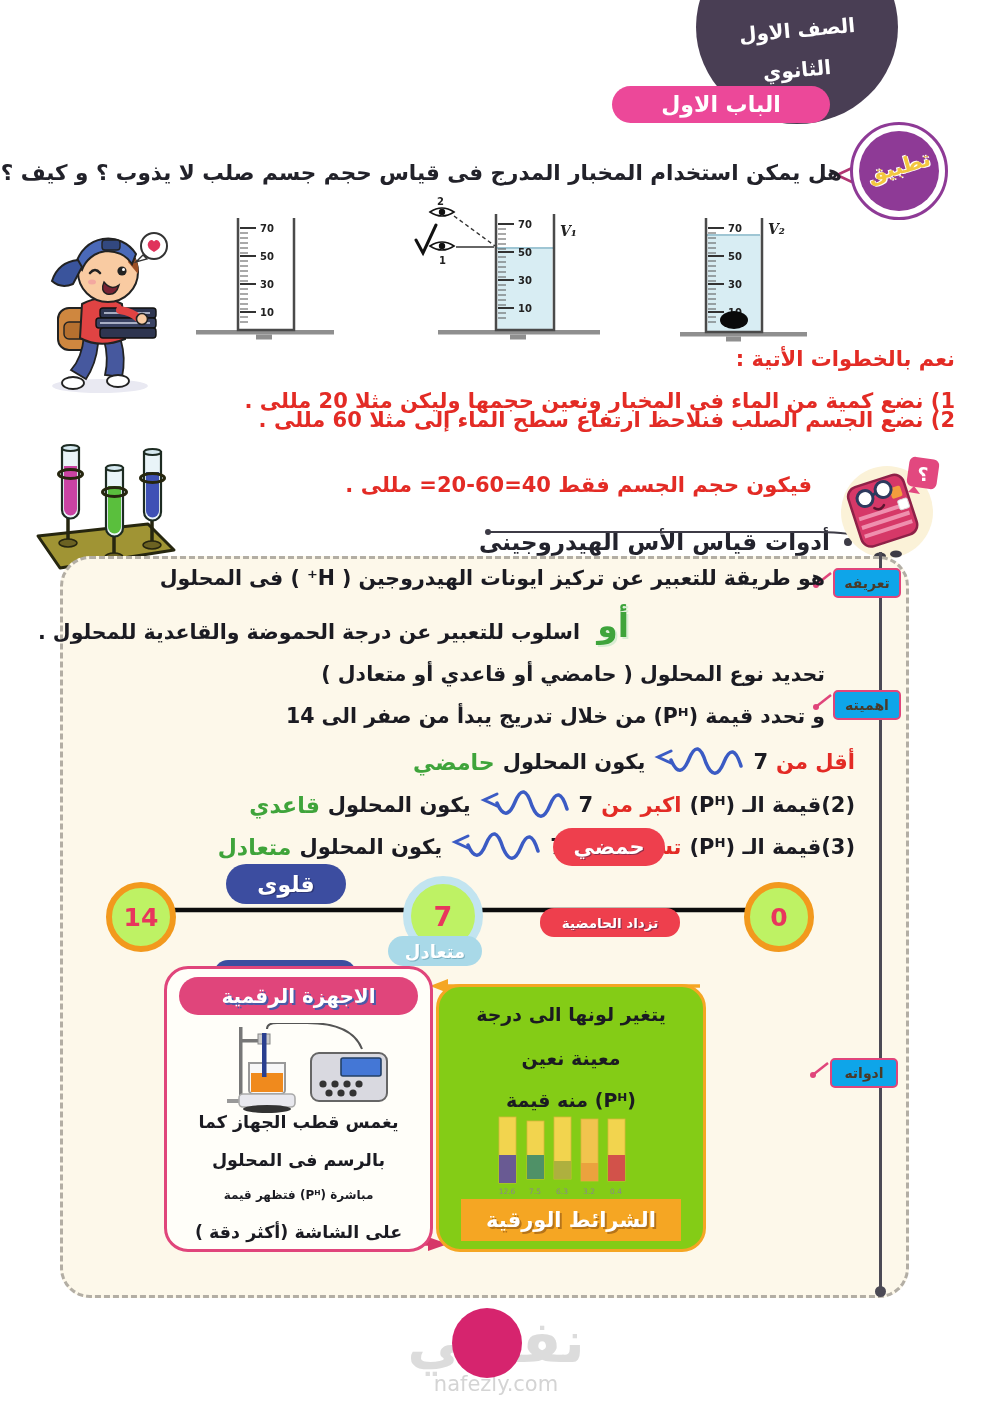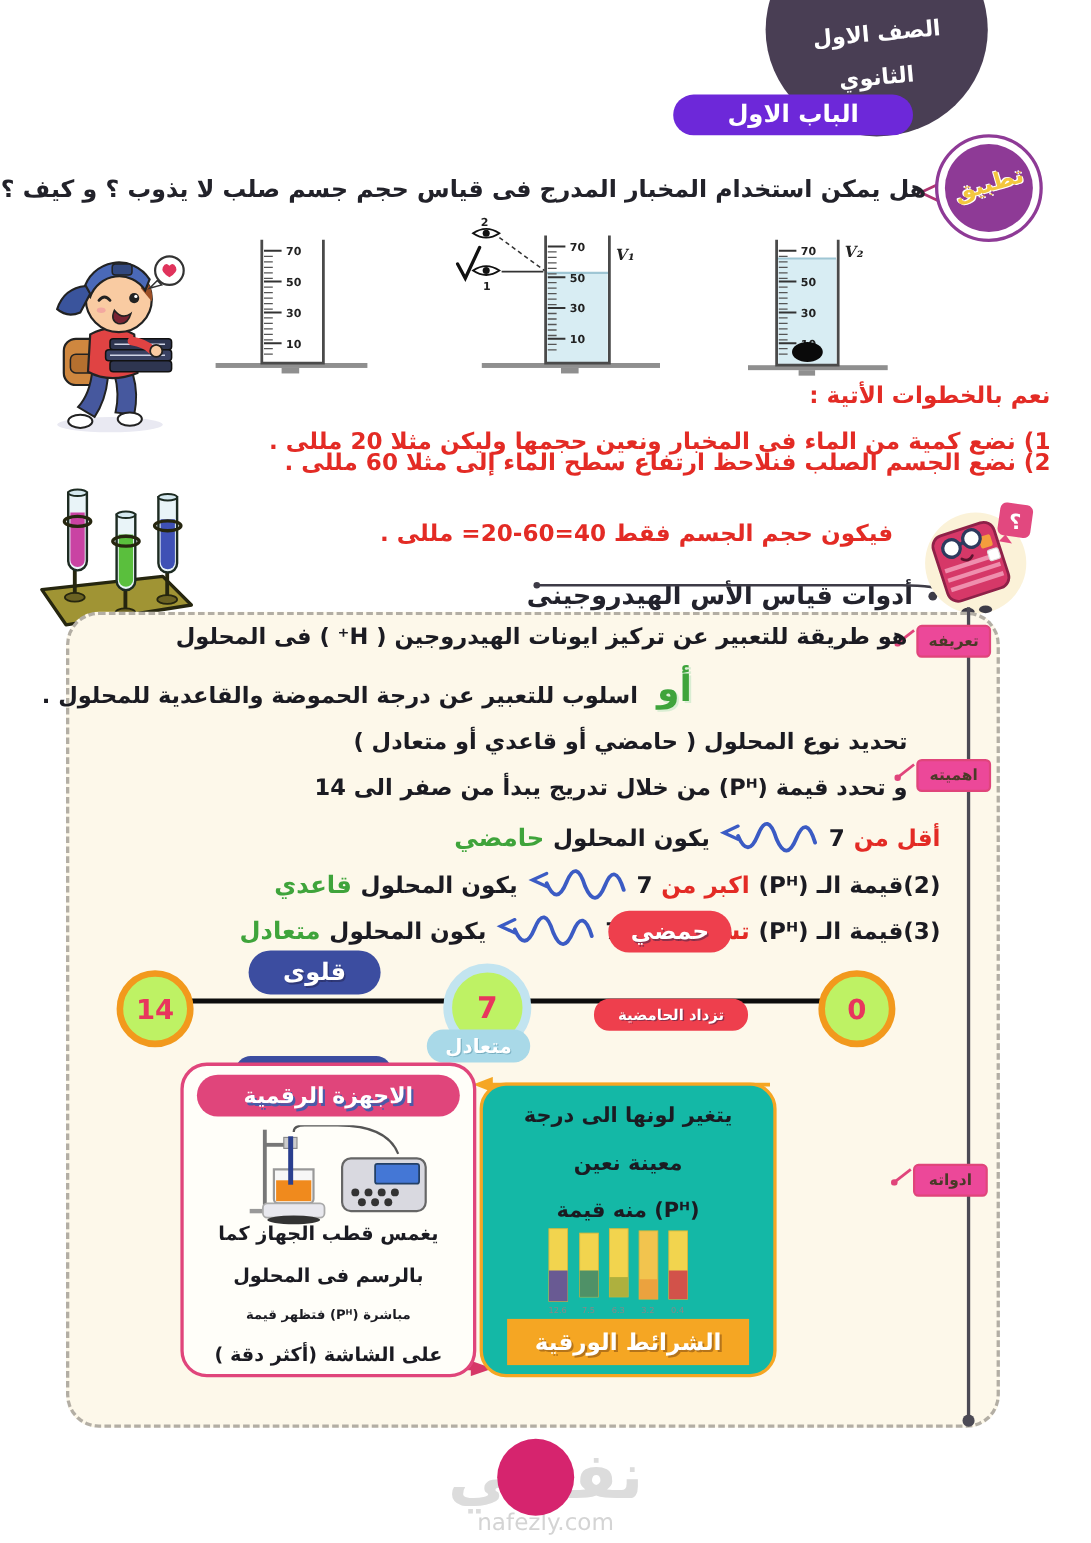--- a/index.html
+++ b/index.html
@@ -5,55 +5,55 @@
   html,body{margin:0;padding:0;background:#fff;}
   #page{position:relative;width:992px;height:1403px;background:#ffffff;overflow:hidden;
         font-family:"DejaVu Sans",sans-serif;}
   .abs{position:absolute;}
   .rtl{direction:rtl;}
   .nw{white-space:nowrap;}
   .center{display:flex;align-items:center;justify-content:center;}
   
   .grade-blob{left:696px;top:-70px;width:202px;height:194px;border-radius:50%;background:#493e54;z-index:1;}
   .grade-line{position:absolute;width:100%;text-align:center;color:#fff;font-weight:bold;font-size:20px;transform:rotate(-5deg);}
-  .chapter-pill{left:612px;top:86px;width:218px;height:37px;border-radius:19px;background:#6d28d9;
+  .chapter-pill{left:612px;top:86px;width:218px;height:37px;border-radius:19px;background:#ec4899;
                 color:#fff;font-weight:bold;font-size:22px;z-index:2;}
   .apply-outer{left:850px;top:122px;width:92px;height:92px;border:3px solid #8e3a96;border-radius:50%;background:#fff;z-index:2;}
   .apply-inner{position:absolute;left:6px;top:6px;right:6px;bottom:6px;border-radius:50%;background:#8e3a96;}
   .apply-txt{position:absolute;width:100%;top:30px;text-align:center;color:#f3c73f;font-weight:bold;font-size:21px;
              transform:rotate(-16deg);text-shadow:1px 1px 0 #fff,-1px -1px 0 #fff;}
   
   .question{right:150px;top:160px;font-size:21.5px;font-weight:bold;color:#22222a;}
   .red-line{color:#e32b25;font-weight:bold;font-size:21px;}
   
   .sec-title{right:162px;top:529px;font-size:23px;font-weight:bold;color:#23232d;}
   
   .main-box{left:60px;top:556px;width:843px;height:736px;border:3px dashed #b3aea4;border-radius:30px;background:#fdf8ea;}
   .vline{left:879px;top:552px;width:3px;height:740px;background:#4c4a55;z-index:1;}
   .vdot{width:11px;height:11px;border-radius:50%;background:#4c4a55;z-index:2;}
-  .side-badge{width:64px;height:26px;background:#ec4899;border:2.5px solid #e0457b;border-radius:5px;
+  .side-badge{width:64px;height:26px;background:#0ea5e9;border:2.5px solid #e0457b;border-radius:5px;
               color:#4a3a28;font-size:14px;font-weight:bold;z-index:2;}
   .dark-ink{color:#1b1b22;font-weight:bold;font-size:20.5px;}
   .or-word{color:#3fa43b;font-size:33px;font-weight:bold;text-shadow:0 0 1px #fff,2px 2px 0 #d9edd2;}
   .case-row{display:flex;direction:rtl;align-items:center;gap:8px;white-space:nowrap;font-size:21px;font-weight:bold;color:#1b1b22;}
   .kw-red{color:#e32b25;}
   .kw-green{color:#3fa43b;font-size:22px;}
   
   .ring{border-radius:50%;background:#bef264;color:#e8365d;font-weight:bold;z-index:1;}
   .ring-orange{border:6px solid #f2991d;}
   .ring-blue{border:8px solid #c2e4f0;}
   .spill{border-radius:20px;color:#fff;font-weight:bold;text-shadow:1.4px 1.4px 0 rgba(30,30,70,.45);z-index:1;}
   .spill-red{background:#ee3f4d;}
   .spill-blue{background:#3c4da0;}
   .spill-cyan{background:#a9d9e8;text-shadow:1px 1px 0 rgba(80,140,160,.5);}
   
   .pink-box{left:164px;top:966px;width:263px;height:280px;border:3.5px solid #e0457b;border-radius:24px;background:#fffef9;z-index:1;}
   .pink-box-head{position:absolute;left:12px;right:12px;top:8px;height:38px;background:#e0457b;border-radius:19px;
                  color:#fff;font-weight:bold;font-size:20px;text-shadow:2px 2px 0 #4a5aa8;}
-  .orange-box{left:436px;top:984px;width:264px;height:262px;border:3.5px solid #f5a623;border-radius:24px;background:#14b8a6;z-index:1;}
+  .orange-box{left:436px;top:984px;width:264px;height:262px;border:3.5px solid #f5a623;border-radius:24px;background:#84cc16;z-index:1;}
   .orange-box-foot{position:absolute;left:22px;right:22px;bottom:8px;height:42px;background:#f5a623;border-radius:0;
                    color:#fff;font-weight:bold;font-size:21px;text-shadow:2px 2px 0 #b5741a;}
   .box-text{position:absolute;left:6px;right:6px;text-align:center;color:#1b1b22;font-weight:bold;}
   
   .watermark{left:0;right:0;top:1308px;text-align:center;color:#dcdcdc;font-size:58px;font-weight:bold;}
   .logo-circle{left:452px;top:1308px;width:70px;height:70px;border-radius:50%;background:#d6246e;z-index:2;}
   .site{left:0;right:0;top:1372px;text-align:center;color:#d4d4d4;font-size:21px;}
 </style>
 </head>
 <body>

